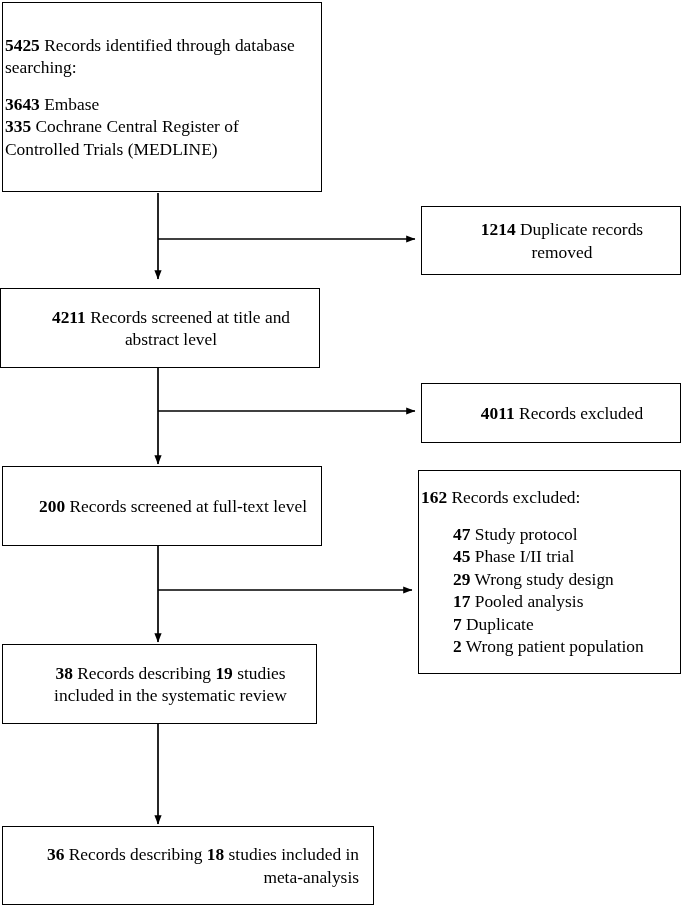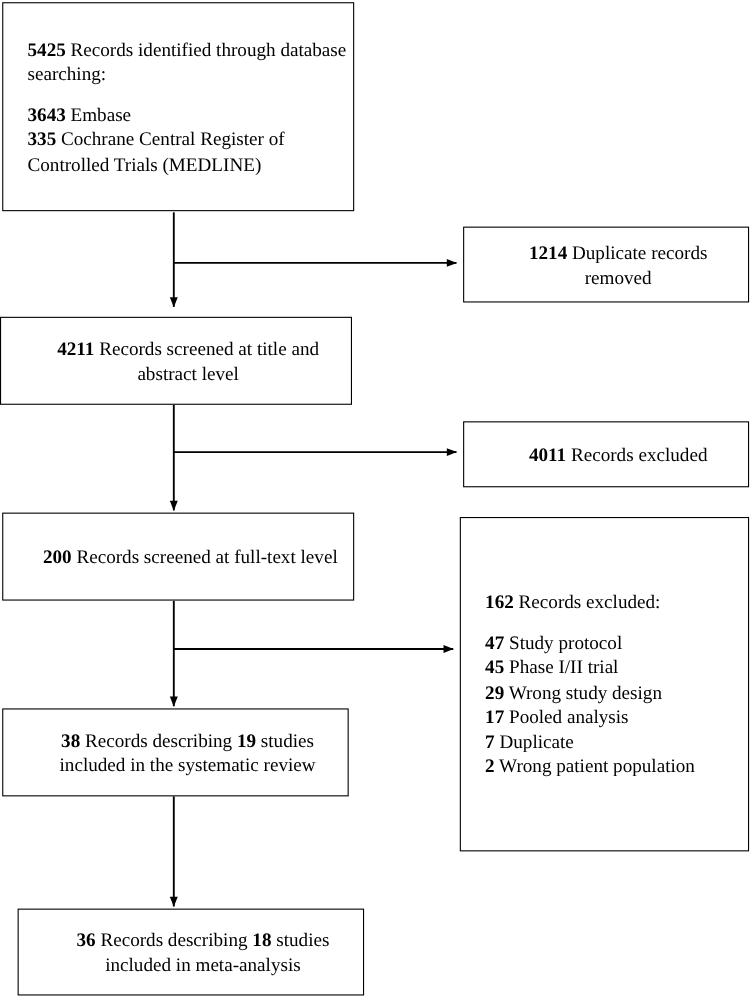--- a/index.html
+++ b/index.html
@@ -31,25 +31,25 @@
     background: #ffffff;
     display: flex;
     flex-direction: column;
     justify-content: center;
     font-size: 17.4px;
     line-height: 1.29;
   }
   .box.center { text-align: center; padding-left: 36px; }
   .box.left   { text-align: left; }
   .pad-c { padding: 0 14px; }
-  .pad-l { padding: 0 0 0 22px; }
+  .pad-l { padding: 0 0 0 2px; }
   b.n { font-weight: bold; }
   .blank-line { height: 14px; }
   .src-line { white-space: nowrap; }
-  .reason-line { white-space: nowrap; }
+  .reason-line { white-space: nowrap; margin-left: 32px; }
   .hdr { margin-bottom: 0; }
 </style>
 </head>
 <body>
 
 <div id="diagram">
 
   <svg id="connectors" viewBox="0 0 685 907" width="685" height="907">
     <defs>
       <marker id="ah" markerWidth="11" markerHeight="11" refX="9.4" refY="4.2" orient="auto" markerUnits="userSpaceOnUse">
@@ -113,21 +113,21 @@
       <b class="n">4011</b><span> Records excluded</span>
     </div>
   </div>
 
   <div class="box center pad-c" style="left:2px; top:466px; width:320px; height:80px;justify-content:center;">
     <div>
       <b class="n">200</b><span> Records screened at full-text level</span>
     </div>
   </div>
 
-  <div class="box left pad-l" style="left:418px; top:470px; width:263px; height:304px;">
+  <div class="box left pad-l" style="left:418px; top:470px; width:263px; height:204px;">
     <div>
       <b class="n">162</b><span> Records excluded:</span>
     </div>
     <div class="blank-line"></div>
     <div class="reason-line">
       <b class="n">47</b><span> Study protocol</span>
     </div>
     <div class="reason-line">
       <b class="n">45</b><span> Phase I/II trial</span>
     </div>
@@ -144,19 +144,19 @@
       <b class="n">2</b><span> Wrong patient population</span>
     </div>
   </div>
 
   <div class="box center pad-c" style="left:2px; top:644px; width:315px; height:80px;font-family:Liberation Serif, serif;">
     <div>
       <b class="n">38</b><span> Records describing </span><b class="n">19</b><span> studies included in the systematic review</span>
     </div>
   </div>
 
-  <div class="box center pad-c" style="left:16px; top:826px; width:315px; height:79px;">
+  <div class="box center pad-c" style="left:2px; top:826px; width:372px; height:79px;text-align:right;">
     <div>
       <b class="n">36</b><span> Records describing </span><b class="n">18</b><span> studies included in meta-analysis</span>
     </div>
   </div>
 
 </div>
 
 </body></html>

